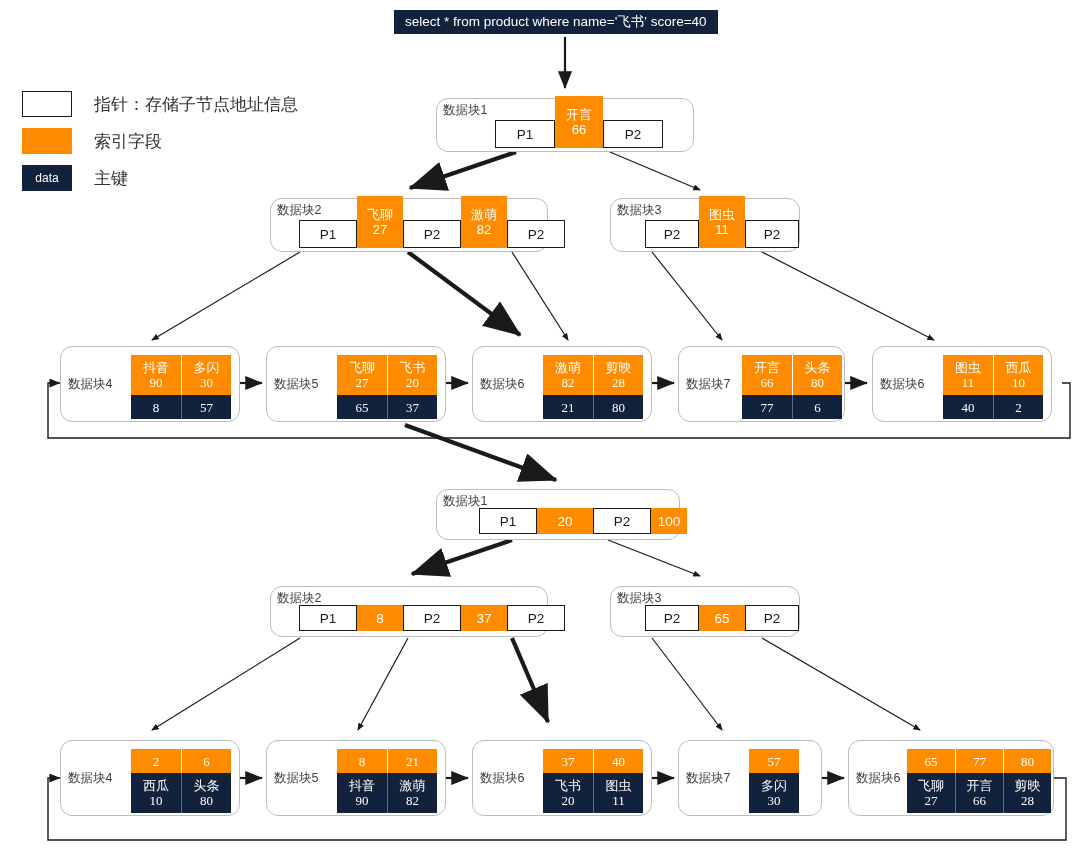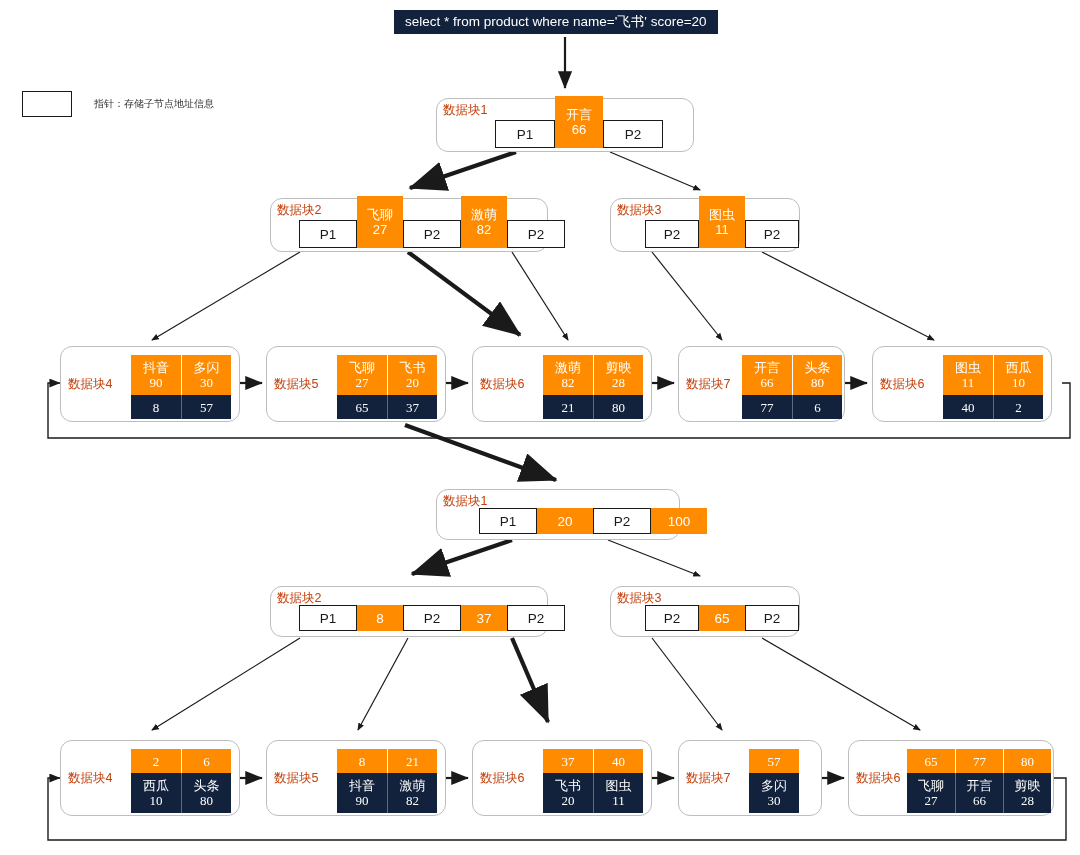--- a/index.html
+++ b/index.html
@@ -20,29 +20,29 @@
   }
 
   
   .legend{position:absolute;left:22px;top:90px;}
   .legend-row{display:flex;align-items:center;height:28px;margin-bottom:9px;}
   .swatch{width:50px;height:26px;box-sizing:border-box;margin-right:22px;flex:none;
           display:flex;align-items:center;justify-content:center;}
   .sw-white{background:#ffffff;border:1.5px solid #1a1a1a;}
   .sw-orange{background:#FF8C00;}
   .sw-navy{background:#12223C;color:#ffffff;font-size:12px;}
-  .legend-text{font-size:10px;color:#333333;white-space:nowrap;}
+  .legend-text{font-size:17px;color:#333333;white-space:nowrap;}
 
   
   .node{
     position:absolute;box-sizing:border-box;
     border:1.2px solid #bdbdbd;border-radius:12px;background:#ffffff;
   }
   .node-label{
-    position:absolute;font-size:12.5px;color:#c2410c;white-space:nowrap;
+    position:absolute;font-size:12.5px;color:#404040;white-space:nowrap;
   }
   .node-label.tl{left:6px;top:3px;}
   .node-label.ml{left:7px;top:50%;transform:translateY(-50%);}
 
   
   .strip{position:absolute;display:flex;align-items:flex-end;}
   .cell-ptr{
     background:#ffffff;border:1.4px solid #1a1a1a;box-sizing:border-box;
     display:flex;align-items:center;justify-content:center;
     font-size:13.5px;color:#1a1a1a;
@@ -119,26 +119,34 @@
       <path d="M762,638 L920,730" stroke-width="1.2" marker-end="url(#ahb)"></path>
 
       <path d="M240,778 L262,778" stroke-width="2.2" marker-end="url(#ah)" marker-start="url(#ah)"></path>
       <path d="M446,778 L468,778" stroke-width="2.2" marker-end="url(#ah)" marker-start="url(#ah)"></path>
       <path d="M652,778 L674,778" stroke-width="2.2" marker-end="url(#ah)" marker-start="url(#ah)"></path>
       <path d="M822,778 L844,778" stroke-width="2.2" marker-end="url(#ah)" marker-start="url(#ah)"></path>
       <path d="M1054,778 L1066,778 L1066,840 L48,840 L48,778 L60,778" stroke-width="1.4" marker-end="url(#ah)"></path>
     </g>
   </svg>
 
-  <div class="sql-banner" style="left:394px;top:10px;">select * from product where name='飞书' score=20</div>
+  <div class="sql-banner" style="left:394px;top:10px;">select * from product where name='飞书' score=40</div>
 
   <div class="legend">
     <div class="legend-row">
       <span class="swatch sw-white"></span>
       <span class="legend-text">指针：存储子节点地址信息</span>
+    </div>
+    <div class="legend-row">
+      <span class="swatch sw-orange"></span>
+      <span class="legend-text">索引字段</span>
+    </div>
+    <div class="legend-row">
+      <span class="swatch sw-navy">data</span>
+      <span class="legend-text">主键</span>
     </div>
   </div>
 
   <div class="node" style="left:436px;top:98px;width:258px;height:54px;">
     <span class="node-label tl">数据块1</span>
     <div class="strip" style="left:58px;top:9px;height:40px;">
       <div class="cell-ptr" style="width:60px;height:28px;margin-top:6px;">P1</div>
       <div class="cell-key" style="width:48px;height:52px;margin-top:-6px;">
         <span>开言</span>
         <span>66</span>
@@ -275,21 +283,21 @@
       </div>
     </div>
   </div>
 
   <div class="node" style="left:436px;top:489px;width:244px;height:51px;">
     <span class="node-label tl">数据块1</span>
     <div class="strip" style="left:42px;top:18px;height:26px;">
       <div class="cell-ptr" style="width:58px;height:26px;">P1</div>
       <div class="cell-key flat" style="width:56px;height:26px;">20</div>
       <div class="cell-ptr" style="width:58px;height:26px;">P2</div>
-      <div class="cell-key flat" style="width:56px;height:26px;">100</div>
+      <div class="cell-key flat" style="width:36px;height:26px;">100</div>
     </div>
   </div>
 
   <div class="node" style="left:270px;top:586px;width:278px;height:51px;">
     <span class="node-label tl">数据块2</span>
     <div class="strip" style="left:28px;top:18px;height:26px;">
       <div class="cell-ptr" style="width:58px;height:26px;">P1</div>
       <div class="cell-key flat" style="width:46px;height:26px;">8</div>
       <div class="cell-ptr" style="width:58px;height:26px;">P2</div>
       <div class="cell-key flat" style="width:46px;height:26px;">37</div>

